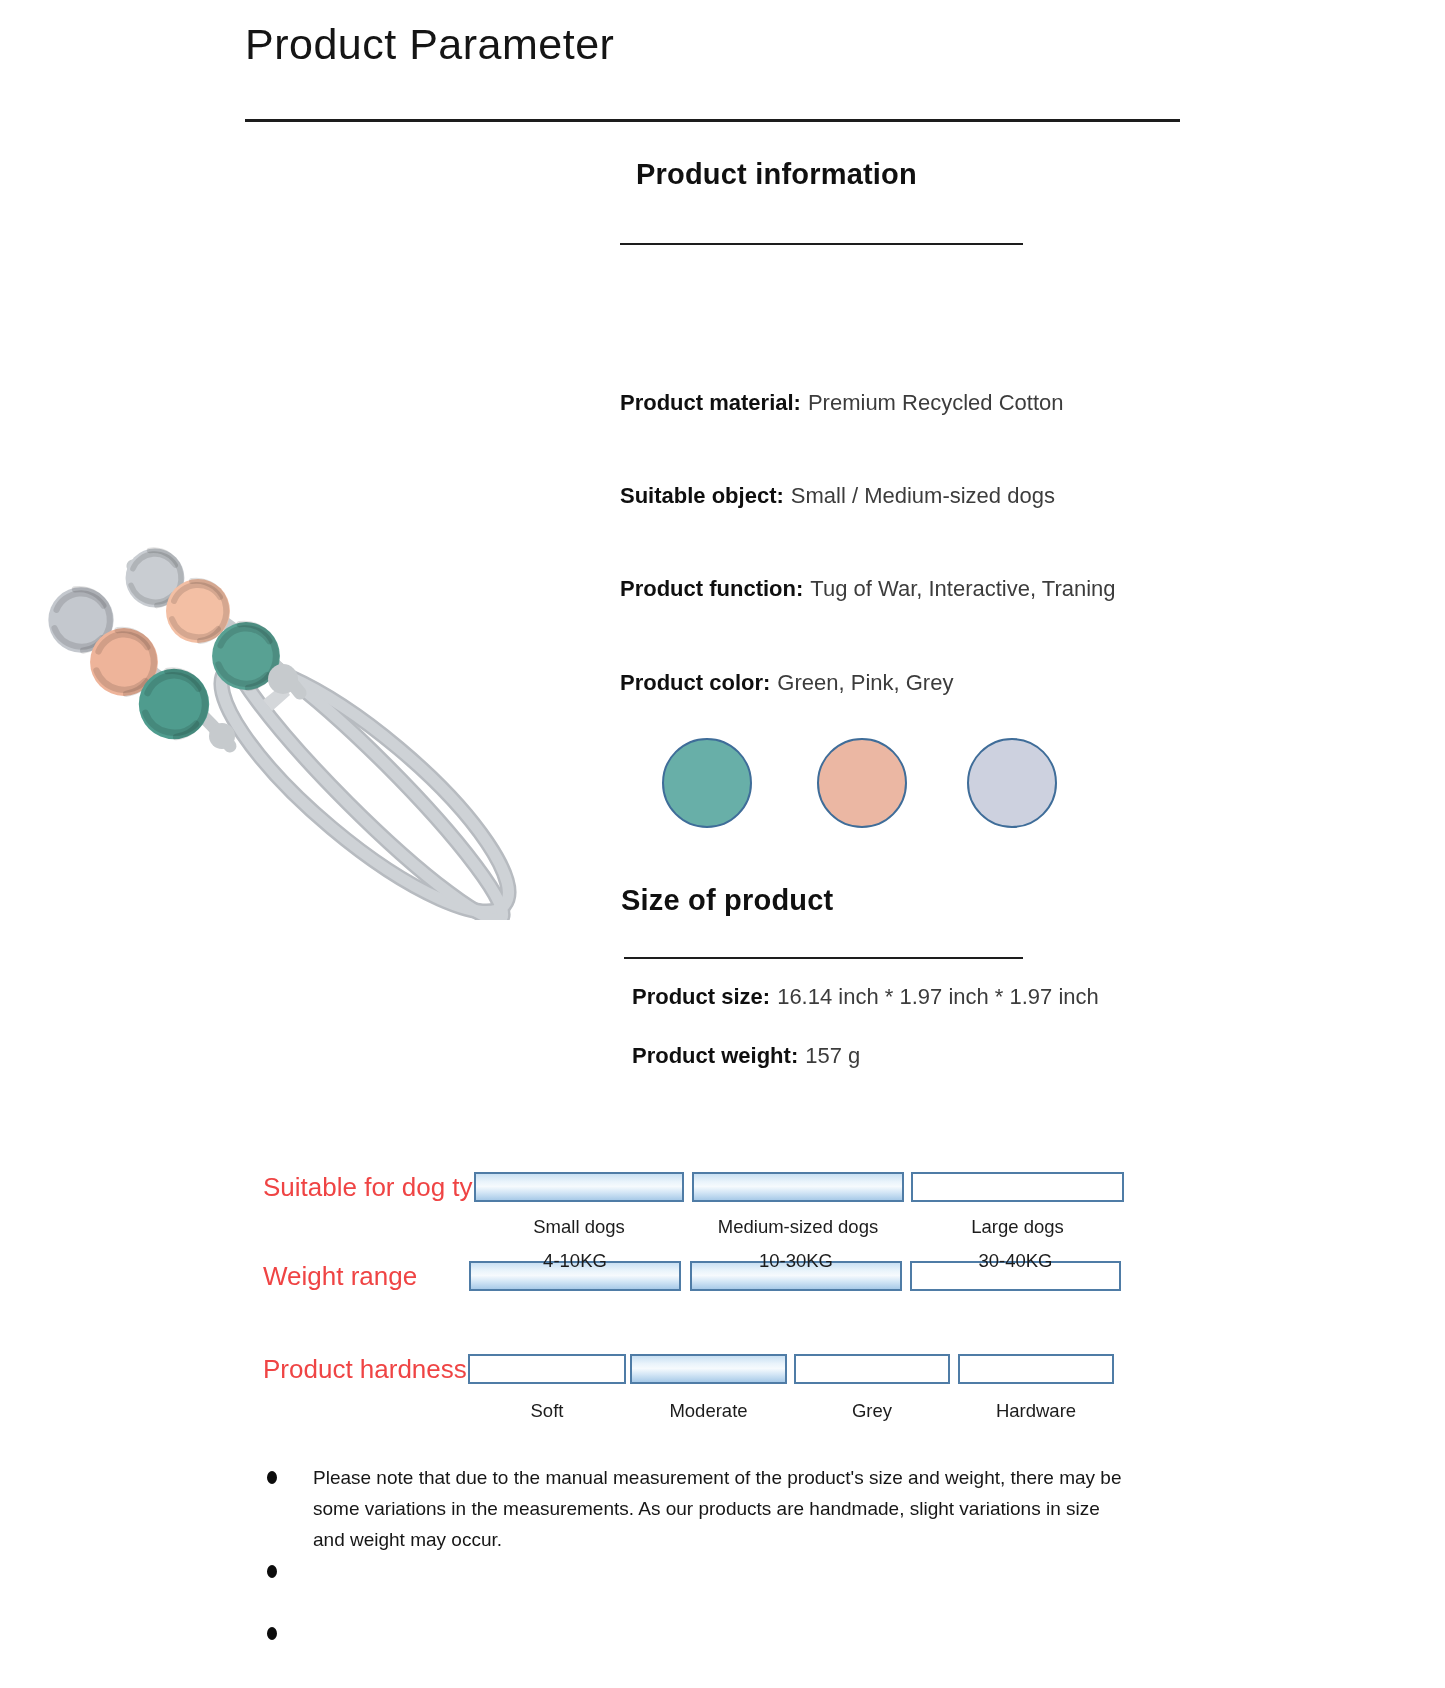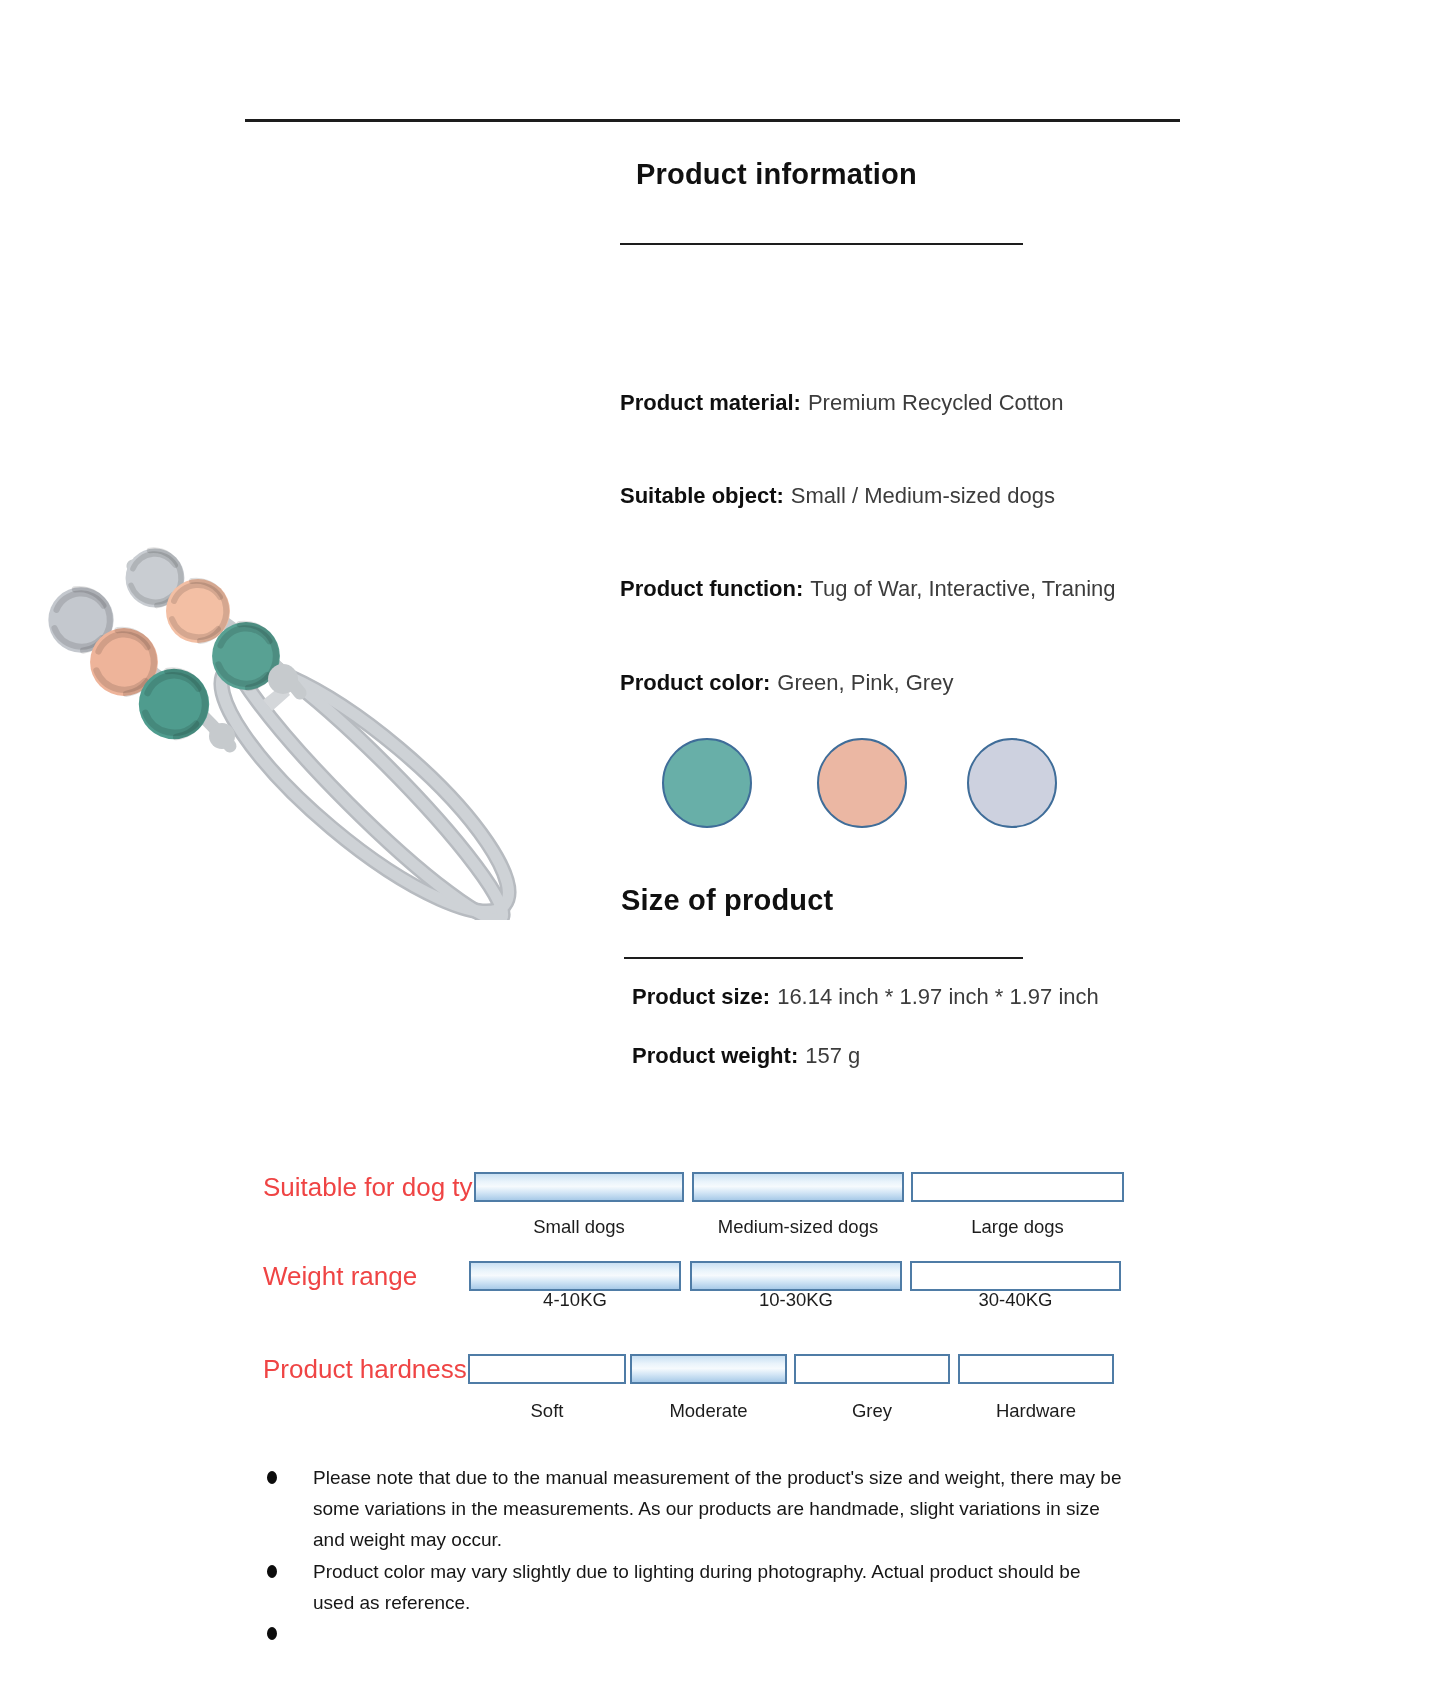--- a/index.html
+++ b/index.html
@@ -25,31 +25,32 @@
   .photo{position:absolute;left:15px;top:448px;width:545px;height:472px;}
   .bar-label{position:absolute;left:263px;font-size:26px;line-height:30px;color:#ef4444;white-space:nowrap;}
   .bl0{top:1172px;} .bl1{top:1261px;} .bl2{top:1354px;}
   .bar-box{position:absolute;height:30px;box-sizing:border-box;border:2px solid #4f7ca6;background:#fff;}
   .bar-box.filled{background:linear-gradient(to bottom,#c9e0f3 0%,#eaf4fb 30%,#f6fafd 48%,#d5e7f6 70%,#a8cae8 100%);}
   .bar-cap{position:absolute;font-size:18.5px;color:#1c1c1c;text-align:center;white-space:nowrap;}
   .p3a{left:474px;width:210px;} .p3b{left:692px;width:212px;} .p3c{left:911px;width:213px;}
   .q3a{left:469px;width:212px;} .q3b{left:690px;width:212px;} .q3c{left:910px;width:211px;}
   .h4a{left:468px;width:158px;} .h4b{left:630px;width:157px;} .h4c{left:794px;width:156px;} .h4d{left:958px;width:156px;}
   .rt1{top:1172px;} .rt2{top:1261px;} .rt3{top:1354px;}
-  .ct1{top:1216px;} .ct2{top:1250px;margin-top:39px;} .ct3{top:1400px;}
+  .ct1{top:1216px;} .ct2{top:1250px;} .ct3{top:1400px;}
   .note{position:absolute;left:313px;width:812px;font-size:19px;line-height:31px;color:#161616;}
   .n0{top:1462px;} .n1{top:1556px;} .n2{top:1618px;}
   .note .dot{position:absolute;left:-46px;top:9px;width:10px;height:13px;border-radius:50%;background:#0c0c0c;}
   .tex{fill:none;stroke:rgba(0,0,0,0.12);stroke-width:6;stroke-linecap:round;}
 </style>
 </head>
 <body>
 
 <div class="canvas">
 
+  <div class="h1">Product Parameter</div>
   <div class="rule rule-title"></div>
 
   <svg class="photo" viewBox="0 0 545 472" aria-hidden="true">
     <defs>
       <g id="kb">
         <circle r="32" fill="currentColor"></circle>
         <path class="tex" d="M-24,-10 A26,26 0 0 1 22,-14"></path>
         <path class="tex" d="M-26,8 A28,28 0 0 0 20,18"></path>
         <path class="tex" d="M-6,-30 A30,30 0 0 1 2,30"></path>
       </g>
@@ -128,19 +129,18 @@
   <div class="bar-cap ct3 h4b">Moderate</div>
   <div class="bar-cap ct3 h4c">Grey</div>
   <div class="bar-cap ct3 h4d">Hardware</div>
 
   <div class="note n0">
     <span class="dot"></span>
     <span>Please note that due to the manual measurement of the product's size and weight, there may be some variations in the measurements. As our products are handmade, slight variations in size and weight may occur.</span>
   </div>
   <div class="note n1">
     <span class="dot"></span>
-    <span>Product color may vary slightly due to lighting during photography. Actual product should be used as reference.</span>
   </div>
   <div class="note n2">
     <span class="dot"></span>
   </div>
 
 </div>
 
 </body></html>

